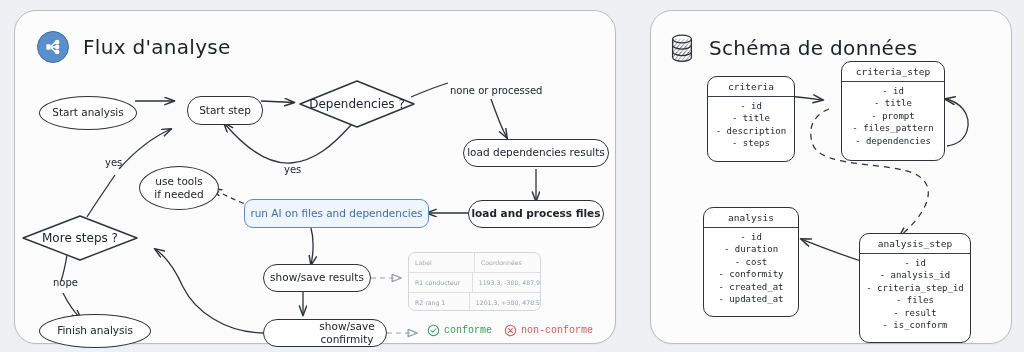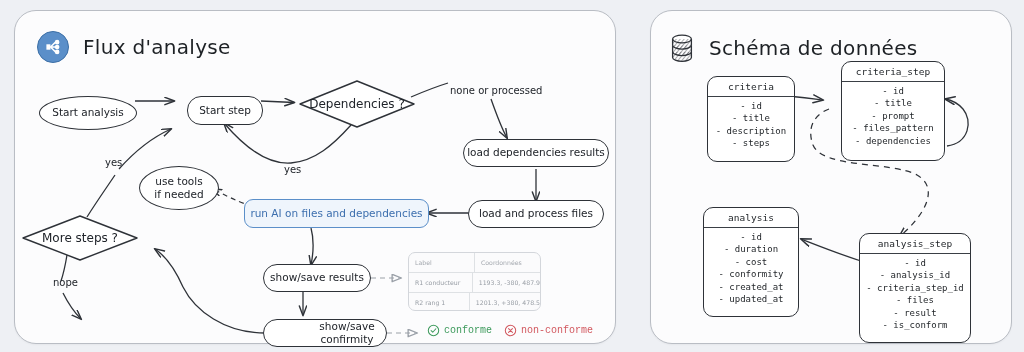--- a/index.html
+++ b/index.html
@@ -230,36 +230,37 @@
 
     <div class="node n-diamond" style="left:283px; top:68px; width:118px; height:50px;">
       <svg class="diamond-shape" viewBox="0 0 118 50" preserveAspectRatio="none">
         <path d="M2,25 L59,2 L116,25 L59,48 Z" fill="#ffffff" stroke="#2e3238" stroke-width="1.4" vector-effect="non-scaling-stroke" stroke-linejoin="round"></path>
       </svg>
       <div class="diamond-label">Dependencies ?</div>
     </div>
 
     <div class="node n-rect" style="left:448px; top:128px; width:146px; height:28px;">load dependencies results</div>
 
-    <div class="node n-rect" style="left:453px; top:189px; width:136px; height:28px;">load and process files</div>
+    <div class="node n-rect" style="left:453px; top:189px; width:136px; height:28px;font-weight:bold;">load and process files</div>
 
     <div class="node n-ai" style="left:229px; top:188px; width:185px; height:29px;">run AI on files and dependencies</div>
 
     <div class="node n-ellipse" style="left:124px; top:155px; width:80px; height:44px; flex-direction:column;">
       <div>use tools</div>
       <div>if needed</div>
     </div>
 
     <div class="node n-diamond" style="left:6px; top:203px; width:118px; height:48px;">
       <svg class="diamond-shape" viewBox="0 0 118 48" preserveAspectRatio="none">
         <path d="M2,24 L59,2 L116,24 L59,46 Z" fill="#ffffff" stroke="#2e3238" stroke-width="1.4" vector-effect="non-scaling-stroke" stroke-linejoin="round"></path>
       </svg>
       <div class="diamond-label">More steps ?</div>
     </div>
 
+    <div class="node n-ellipse" style="left:24px; top:303px; width:112px; height:34px;">Finish analysis</div>
 
     <div class="node n-rect" style="left:248px; top:253px; width:108px; height:28px;">show/save results</div>
 
     <div class="node n-rect" style="left:248px; top:308px; width:124px; height:28px;padding-left:44px;">show/save confirmity</div>
 
     <div class="edge-label" style="left:435px; top:74px;">none or processed</div>
     <div class="edge-label" style="left:90px; top:146px;">yes</div>
     <div class="edge-label" style="left:269px; top:153px;">yes</div>
     <div class="edge-label" style="left:38px; top:266px;">nope</div>
 

